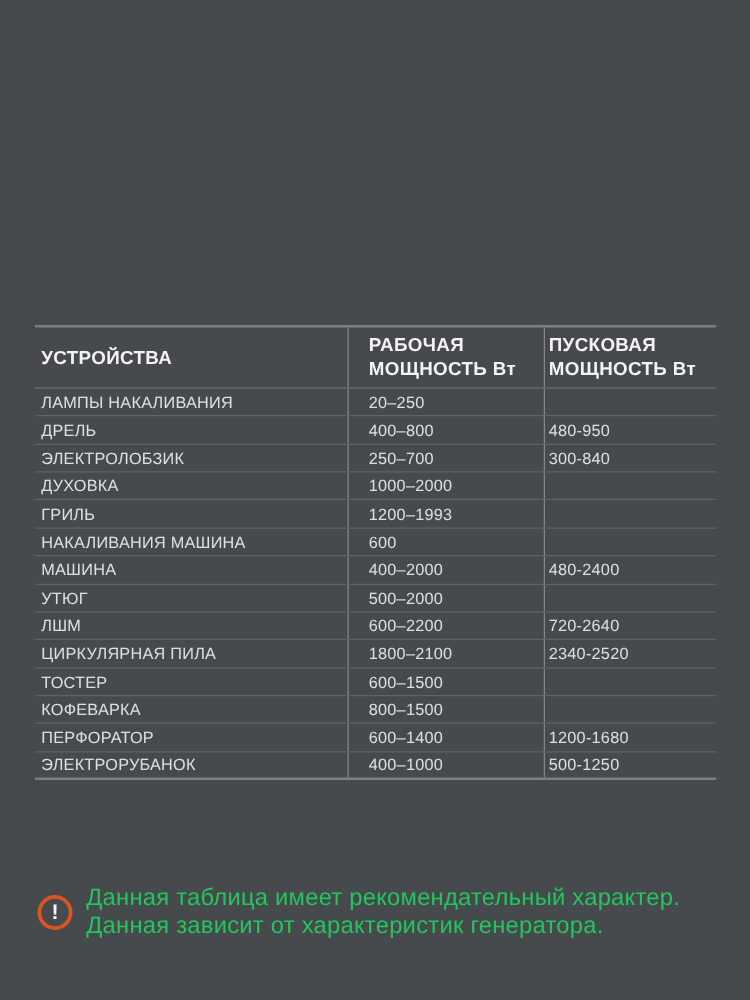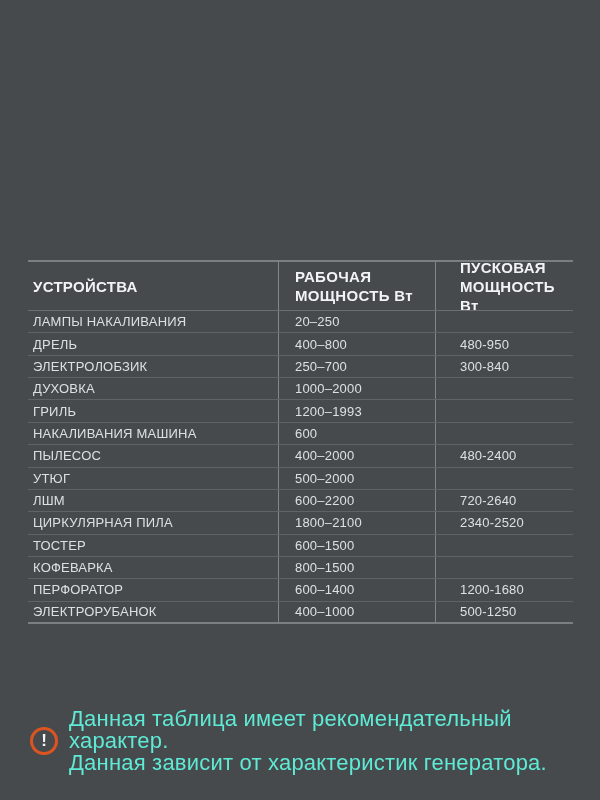--- a/index.html
+++ b/index.html
@@ -47,21 +47,21 @@
   .cell {
     display: flex;
     align-items: center;
     height: 100%;
     overflow: hidden;
     white-space: nowrap;
   }
   .cell + .cell { border-left: 1px solid #83878A; }
   .col-device  { width: 250px; padding-left: 5px; }
   .col-working { width: 157px; padding-left: 16px; }
-  .col-starting{ width: 138px; padding-left: 24px; }
+  .col-starting{ width: 138px; padding-left: 3px; }
   .th {
     font-weight: 700;
     font-size: 15px;
     line-height: 19px;
     letter-spacing: 0.3px;
     color: #F2F3F4;
     white-space: normal;
   }
   .td { font-size: 13px; letter-spacing: 0.2px; }
   .note {
@@ -81,22 +81,22 @@
     display: flex;
     align-items: center;
     justify-content: center;
     color: #F5F6F6;
     font-weight: 700;
     font-size: 17px;
     line-height: 1;
     padding-bottom: 1px;
   }
   .note-text {
-    color: #5eead4;
-    font-size: 22px;
+    color: #22c55e;
+    font-size: 19px;
     line-height: 22px;
     letter-spacing: 0.2px;
   }
 </style>
 </head>
 <body>
 
 <div class="page">
 
 
@@ -131,21 +131,21 @@
         <div class="cell td col-device">ГРИЛЬ</div>
         <div class="cell td col-working">1200–1993</div>
         <div class="cell td col-starting"></div>
       </div>
       <div class="tr">
         <div class="cell td col-device">НАКАЛИВАНИЯ МАШИНА</div>
         <div class="cell td col-working">600</div>
         <div class="cell td col-starting"></div>
       </div>
       <div class="tr">
-        <div class="cell td col-device">ПЫЛЕСОС</div>
+        <div class="cell td col-device">МАШИНА</div>
         <div class="cell td col-working">400–2000</div>
         <div class="cell td col-starting">480-2400</div>
       </div>
       <div class="tr">
         <div class="cell td col-device">УТЮГ</div>
         <div class="cell td col-working">500–2000</div>
         <div class="cell td col-starting"></div>
       </div>
       <div class="tr">
         <div class="cell td col-device">ЛШМ</div>

